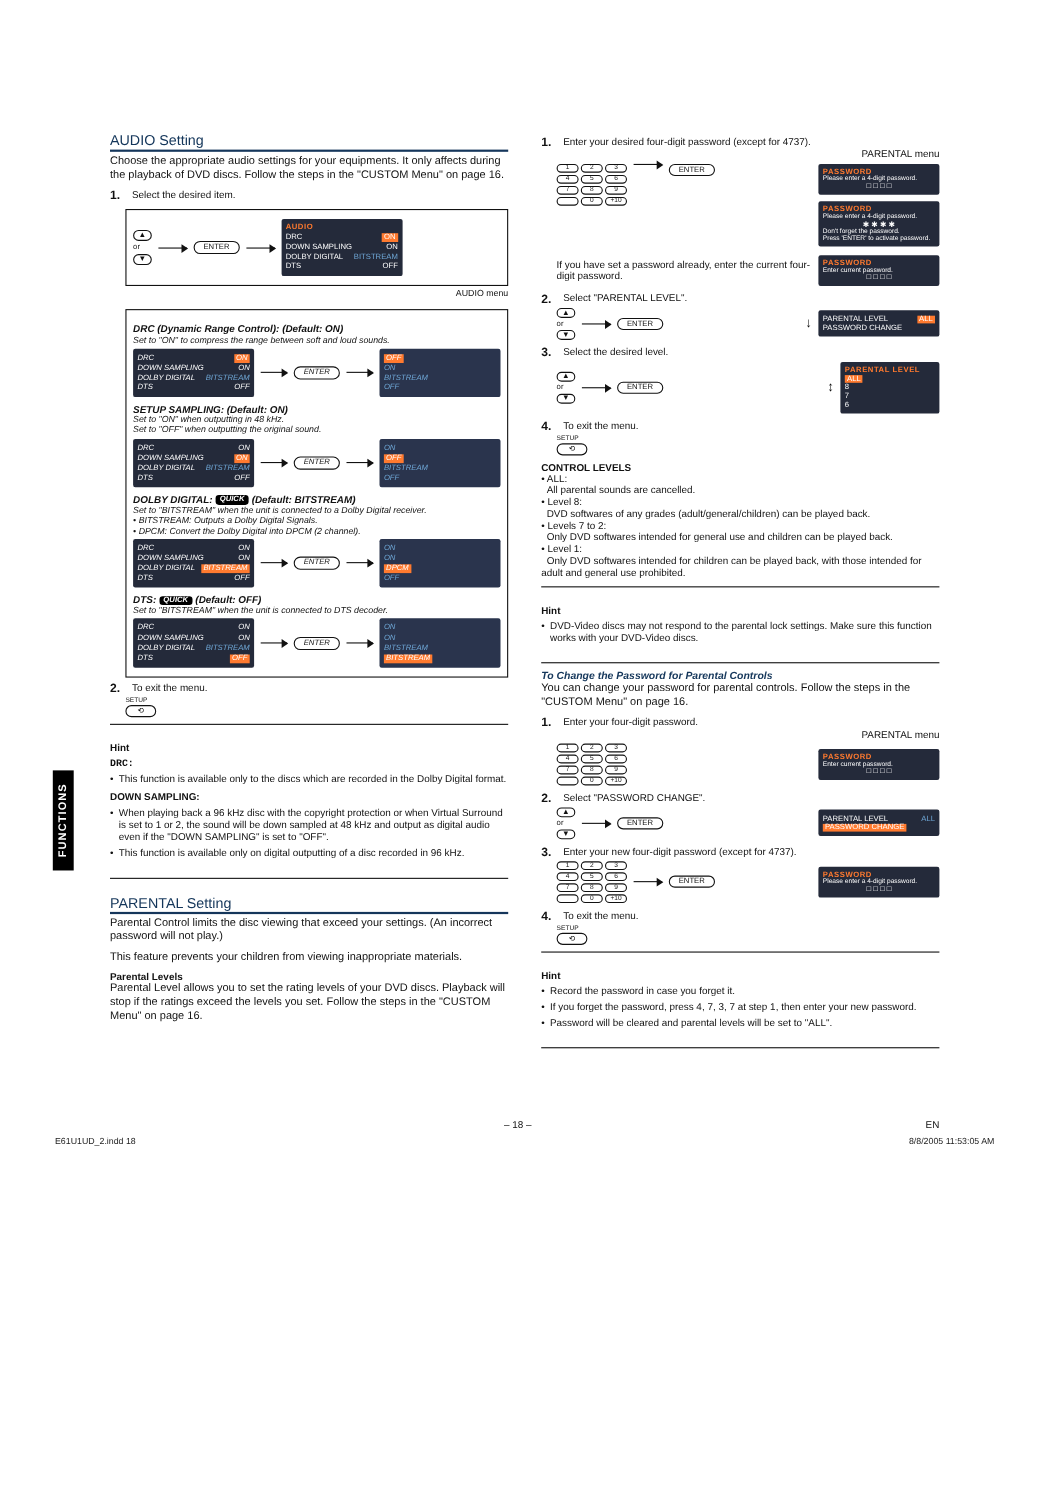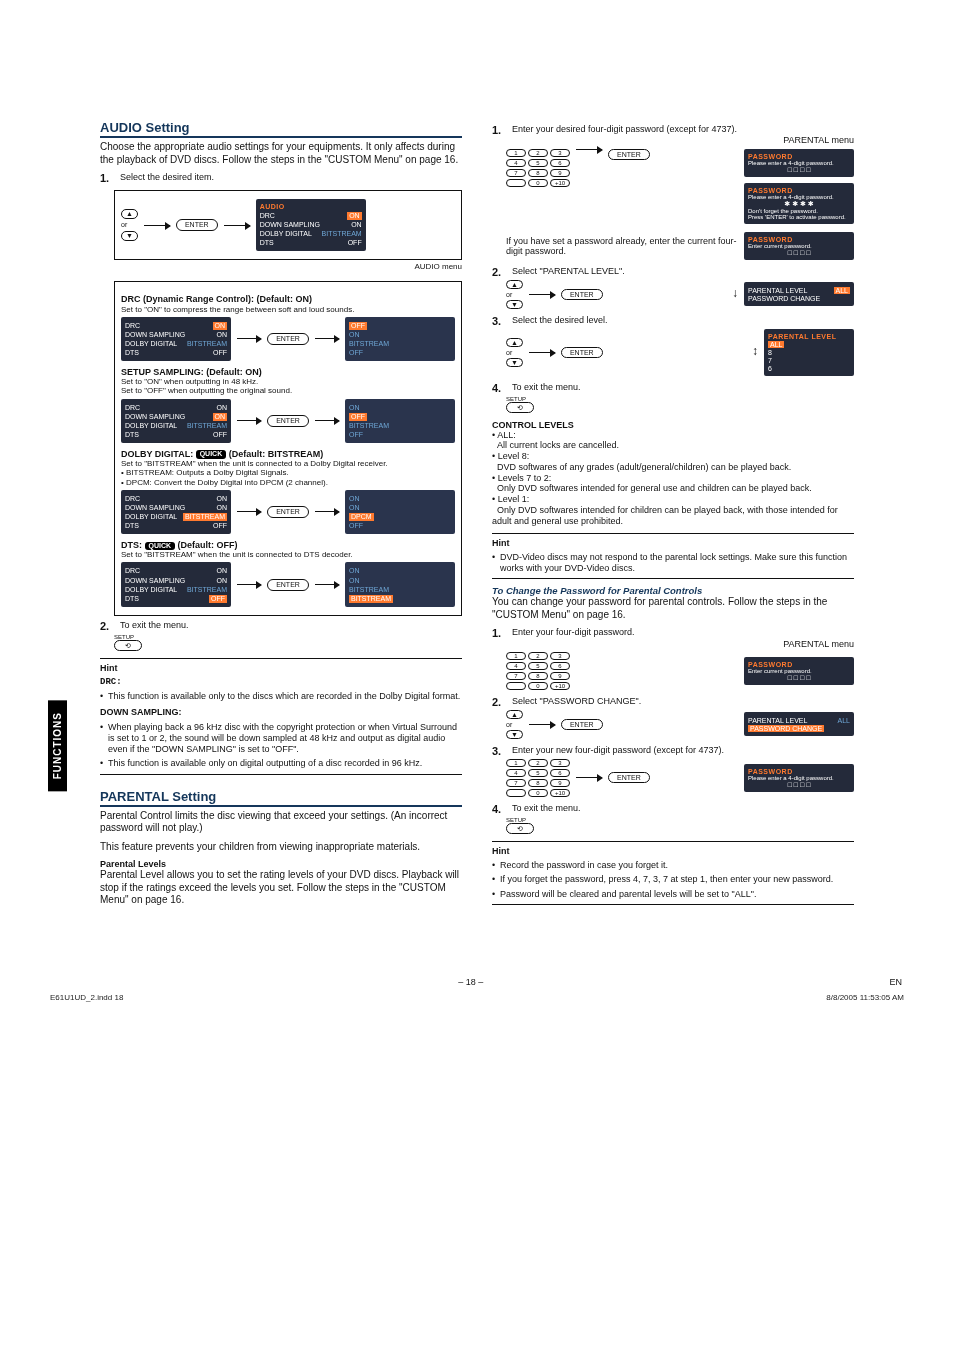--- a/index.html
+++ b/index.html
@@ -1,51 +1,51 @@
 <!DOCTYPE html>
 <html><head>
 <meta charset="utf-8">
 <style>
   * { margin: 0; padding: 0; box-sizing: border-box; }
   body { font-family: "Helvetica Neue", Arial, sans-serif; font-size: 9px; color: #111; background: #fff; width: 954px; position: relative; }
   .page { padding: 120px 100px 60px 100px; display: flex; gap: 30px; }
   .col { flex: 1; min-width: 0; }
   .side-tab { position: absolute; left: 48px; top: 700px; background: #000; color: #fff; padding: 12px 4px; font-size: 10px; font-weight: bold; writing-mode: vertical-rl; text-orientation: mixed; letter-spacing: 1px; transform: rotate(180deg); }
-  h2.section { font-size: 13px; font-weight: bold; color: #14365a; border-bottom: 2px solid #15365b; padding-bottom: 1px; margin-bottom: 3px; }
+  h2.section { font-size: 13px; font-weight: normal; color: #14365a; border-bottom: 2px solid #15365b; padding-bottom: 1px; margin-bottom: 3px; }
   .intro { font-size: 10px; line-height: 1.25; margin-bottom: 6px; }
   .step-row { display: flex; gap: 6px; margin-top: 4px; }
   .step-num { font-weight: 900; font-size: 11px; min-width: 14px; }
   .step-text { flex: 1; font-size: 9px; line-height: 1.25; }
   .diagram { border: 1px solid #111; padding: 6px; margin: 6px 0 0 14px; font-size: 8px; line-height: 1.15; background: #fff; }
   .diag-row { display: flex; align-items: center; gap: 6px; margin: 2px 0; }
   .remote { display: flex; flex-direction: column; gap: 2px; font-size: 7px; }
   .remote .btn { border: 1px solid #111; border-radius: 6px; padding: 0 4px; display: inline-block; font-size: 7px; }
   .arrow-r { width: 26px; height: 0; border-top: 1px solid #111; position: relative; }
   .arrow-r::after { content: ""; position: absolute; right: -1px; top: -4px; border-left: 6px solid #111; border-top: 4px solid transparent; border-bottom: 4px solid transparent; }
   .enter-btn { border: 1px solid #111; border-radius: 10px; padding: 1px 8px; font-size: 7px; }
   .osd { background: #242a3a; color: #fff; font-size: 7px; padding: 4px; border-radius: 2px; min-width: 110px; }
   .osd .hdr { color: #ff7a2f; font-weight: bold; font-size: 7px; letter-spacing: 0.5px; }
   .osd .row { display: flex; justify-content: space-between; gap: 4px; margin-top: 1px; }
   .osd .val-on { background: #ff7a2f; color: #fff; padding: 0 2px; }
   .val-blue { color: #6fa7d6; }
   .osd .pw { color: #fff; font-size: 6px; }
   .osd.light { background: #2a344d; }
   .sub-head { font-weight: bold; font-size: 9px; margin-top: 6px; }
-  .hint-box { border-top: 1px solid #111; border-bottom: 1px solid #111; padding: 4px 0; margin-top: 8px; font-size: 9px; line-height: 1.25; }
+  .hint-box { border-top: 1px solid #111; border-bottom: 1px solid #111; padding: 16px 0; margin-top: 8px; font-size: 9px; line-height: 1.25; }
   .hint-title { font-weight: bold; }
   ul.bul { list-style: none; margin-top: 2px; }
   ul.bul li { position: relative; padding-left: 8px; margin-top: 3px; }
   ul.bul li::before { content: "•"; position: absolute; left: 0; }
   .sub-italic { font-style: italic; font-weight: bold; color: #14365a; font-size: 9.5px; margin-top: 6px; }
   .quick-chip { background: #000; color: #fff; border-radius: 3px; padding: 0 4px; font-size: 7px; display: inline-block; vertical-align: middle; }
   .caption { text-align: right; font-size: 8px; margin-top: 2px; margin-left: 14px; }
   .keypad { display: grid; grid-template-columns: repeat(3, 20px); gap: 2px; font-size: 6px; }
   .keypad span { border: 1px solid #111; border-radius: 8px; text-align: center; padding: 0 2px; }
   .level-list { font-size: 9px; line-height: 1.2; }
-  .footer { display: flex; justify-content: space-between; font-size: 9px; padding: 0 52px; margin-top: 4px; }
+  .footer { display: flex; justify-content: space-between; font-size: 9px; padding: 0 100px; margin-top: 4px; }
   .footer .pg { }
   .print { display: flex; justify-content: space-between; font-size: 8px; padding: 6px 50px 12px; color: #222; }
   .arrow-ud { font-size: 12px; line-height: 0.8; }
 </style>
 </head>
 <body>
 
 <div class="side-tab">FUNCTIONS</div>
 
 <div class="page">
@@ -85,21 +85,21 @@
             </div>
           <div class="row">
               <span>DTS</span>
               <span>OFF</span>
             </div>
         </div>
       </div>
     </div>
     <div class="caption">AUDIO menu</div>
 
-    <div class="diagram" style="margin-top:10px;">
+    <div class="diagram" style="margin-top:10px;font-style:italic;">
       <div class="sub-head">DRC (Dynamic Range Control): (Default: ON)</div>
       <div>Set to "ON" to compress the range between soft and loud sounds.</div>
       <div class="diag-row" style="margin-top:3px;">
         <div class="osd">
           <div class="row">
               <span>DRC</span>
               <span class="val-on">ON</span>
             </div>
           <div class="row">
               <span>DOWN SAMPLING</span>
@@ -402,21 +402,21 @@
       <div class="step-num">4.</div>
       <div class="step-text">To exit the menu.</div>
     </div>
     <div style="margin-left:14px; margin-top:2px;">
       <div style="font-size:6px;">SETUP</div>
       <span class="enter-btn" style="border-radius:14px;">&nbsp;⟲&nbsp;</span>
     </div>
 
     <div class="sub-head" style="margin-top:8px;">CONTROL LEVELS</div>
     <div class="level-list">
-      <div><span>• ALL:</span><br>&nbsp;&nbsp;<span>All current locks are cancelled.</span></div>
+      <div><span>• ALL:</span><br>&nbsp;&nbsp;<span>All parental sounds are cancelled.</span></div>
       <div><span>• Level 8:</span><br>&nbsp;&nbsp;<span>DVD softwares of any grades (adult/general/children) can be played back.</span></div>
       <div><span>• Levels 7 to 2:</span><br>&nbsp;&nbsp;<span>Only DVD softwares intended for general use and children can be played back.</span></div>
       <div><span>• Level 1:</span><br>&nbsp;&nbsp;<span>Only DVD softwares intended for children can be played back, with those intended for adult and general use prohibited.</span></div>
     </div>
 
     <div class="hint-box" style="margin-top:6px;">
       <div class="hint-title">Hint</div>
       <ul class="bul">
           <li>DVD-Video discs may not respond to the parental lock settings. Make sure this function works with your DVD-Video discs.</li>
         </ul>

